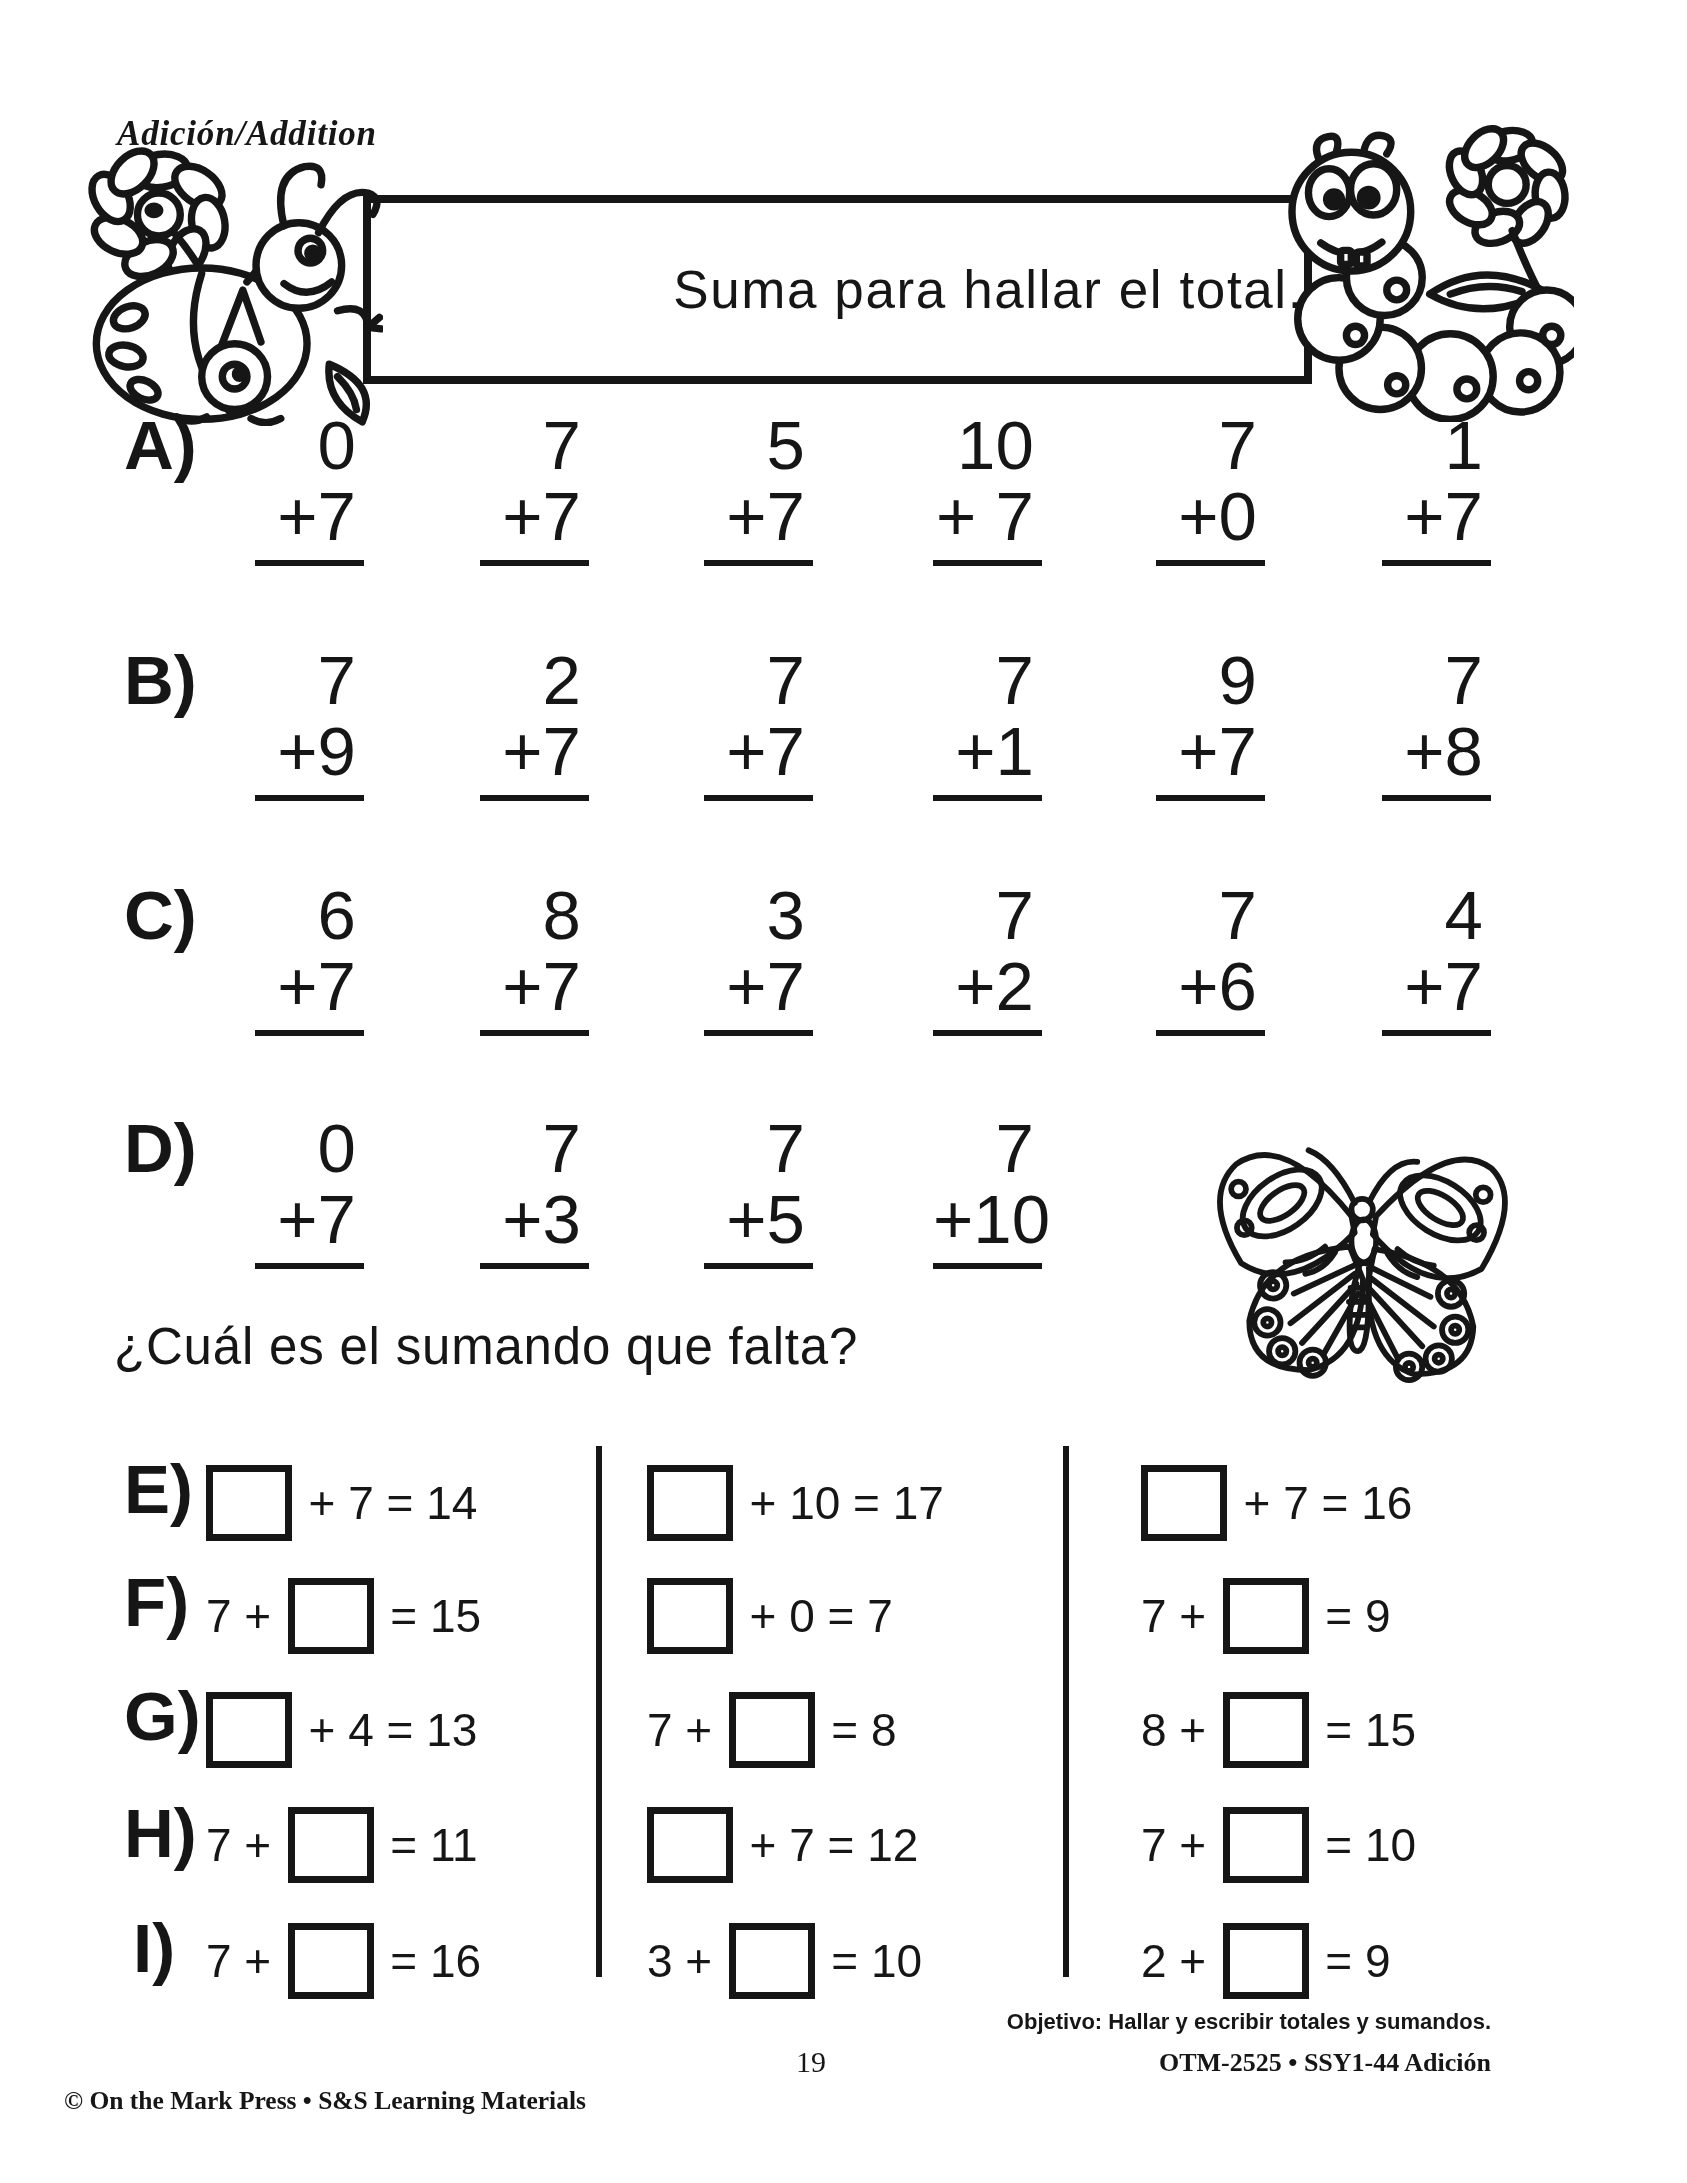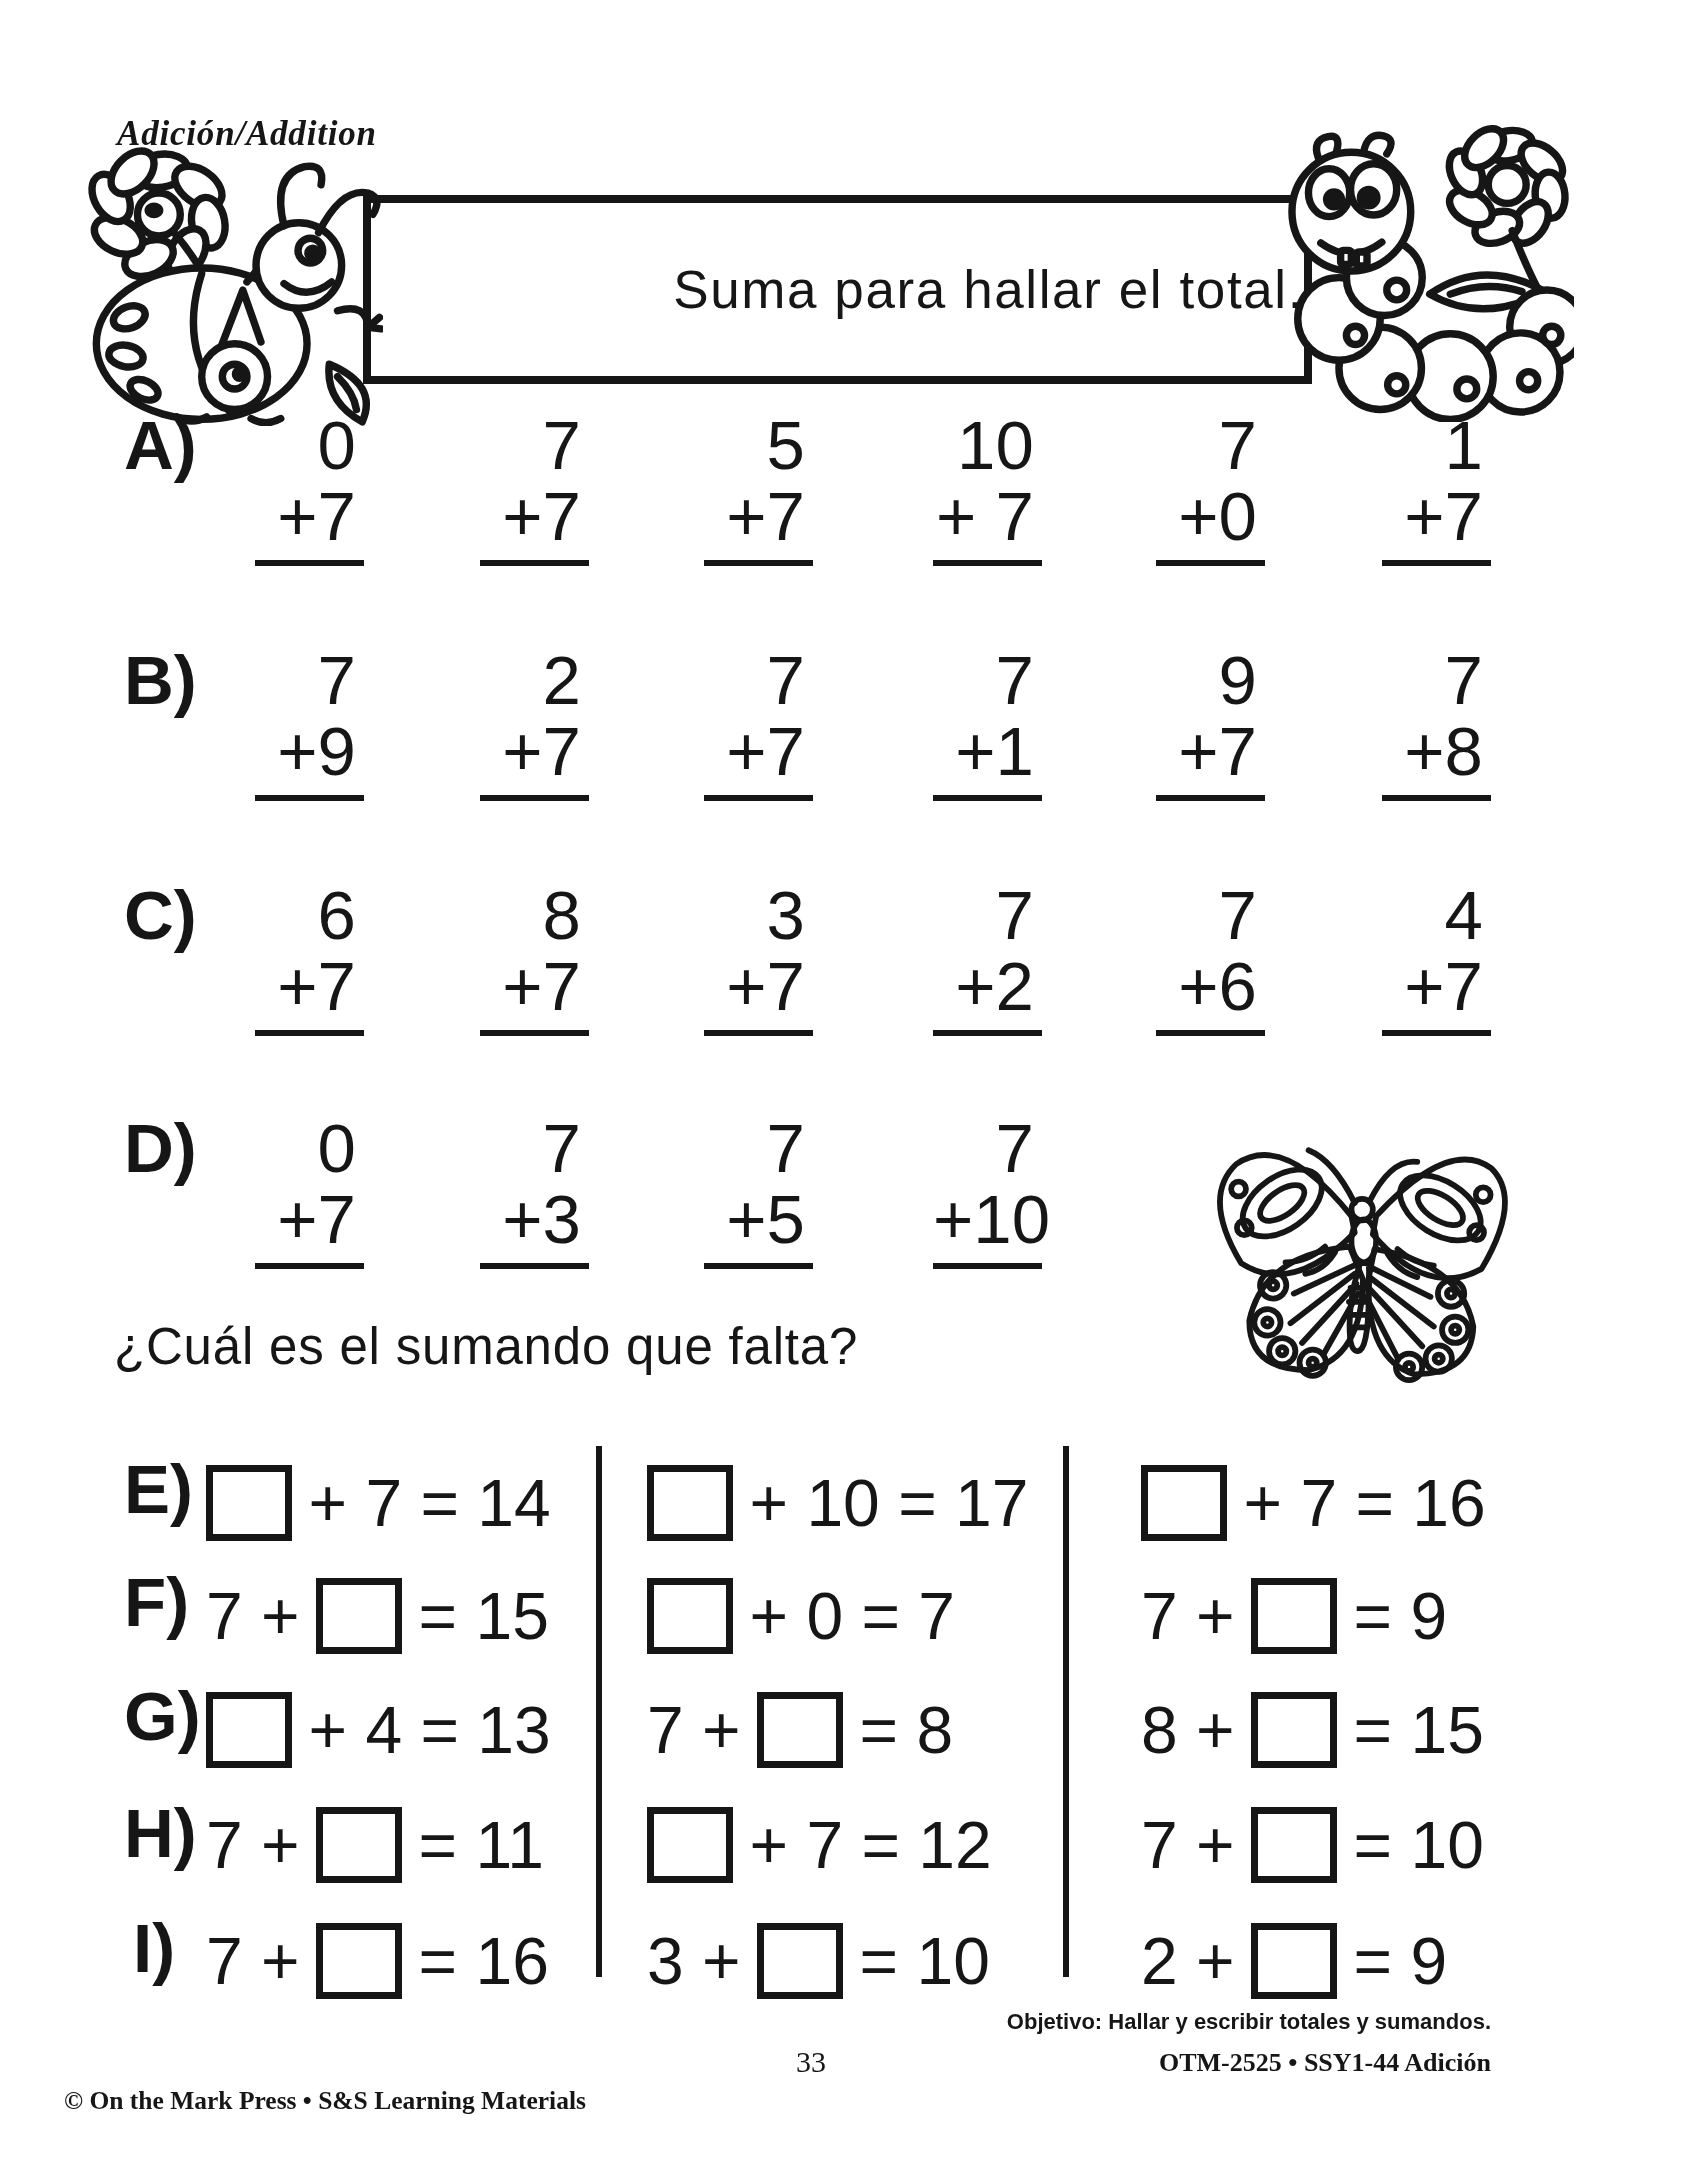--- a/index.html
+++ b/index.html
@@ -8,21 +8,21 @@
   .tag{position:absolute;left:117px;top:114px;font-family:"Liberation Serif",serif;
        font-style:italic;font-weight:bold;font-size:35px;letter-spacing:0.8px;}
   .titlebox{position:absolute;left:363px;top:195px;width:933px;height:173px;
             border:8.2px solid #161616;display:flex;align-items:center;justify-content:flex-end;}
   .titlebox .t{font-size:53px;letter-spacing:1.6px;}
   .rowlabel{position:absolute;font-weight:bold;font-size:69px;line-height:71px;}
   .vprob{position:absolute;width:109px;text-align:right;font-size:69px;line-height:71px;}
   .vprob .num{padding-right:8.2px;}
   .vline{border-top:6.6px solid #161616;margin-top:8.2px;height:0;}
   .h2{position:absolute;left:114px;top:1317px;font-size:51px;letter-spacing:0.8px;}
-  .eq{position:absolute;display:flex;align-items:center;gap:16.5px;font-size:66px;height:82px;white-space:nowrap;}
+  .eq{position:absolute;display:flex;align-items:center;gap:16.5px;font-size:46px;height:82px;white-space:nowrap;}
   .eq .txt:empty{display:none;}
   .eqbox{display:inline-block;width:86px;height:76px;border:7.4px solid #161616;box-sizing:border-box;flex:0 0 auto;background:#fff;}
   .vdiv{position:absolute;width:5.8px;background:#161616;}
   .obj{position:absolute;right:196px;top:2009px;font-size:22px;font-weight:bold;}
   .fcopy{position:absolute;left:64px;top:2050px;font-family:"Liberation Serif",serif;font-weight:bold;font-size:25.5px;margin-top:36px;}
   .fpage{position:absolute;left:796px;top:2045px;font-family:"Liberation Serif",serif;font-size:30px;}
   .fcode{position:absolute;right:196px;top:2048px;font-family:"Liberation Serif",serif;font-weight:bold;font-size:26px;}
   .art{position:absolute;}
 </style>
 </head>
@@ -357,17 +357,17 @@
       <span class="txt">= 10</span>
     </div>
   <div class="eq" style="left:1141px;top:1920px">
       <span class="txt">2 +</span>
       <span class="eqbox"></span>
       <span class="txt">= 9</span>
     </div>
 
   <div class="obj">Objetivo: Hallar y escribir totales y sumandos.</div>
   <div class="fcopy">© On the Mark Press • S&amp;S Learning Materials</div>
-  <div class="fpage">33</div>
+  <div class="fpage">19</div>
   <div class="fcode">OTM-2525 • SSY1-44 Adición</div>
 
 </div>
 
 
 </body></html>

